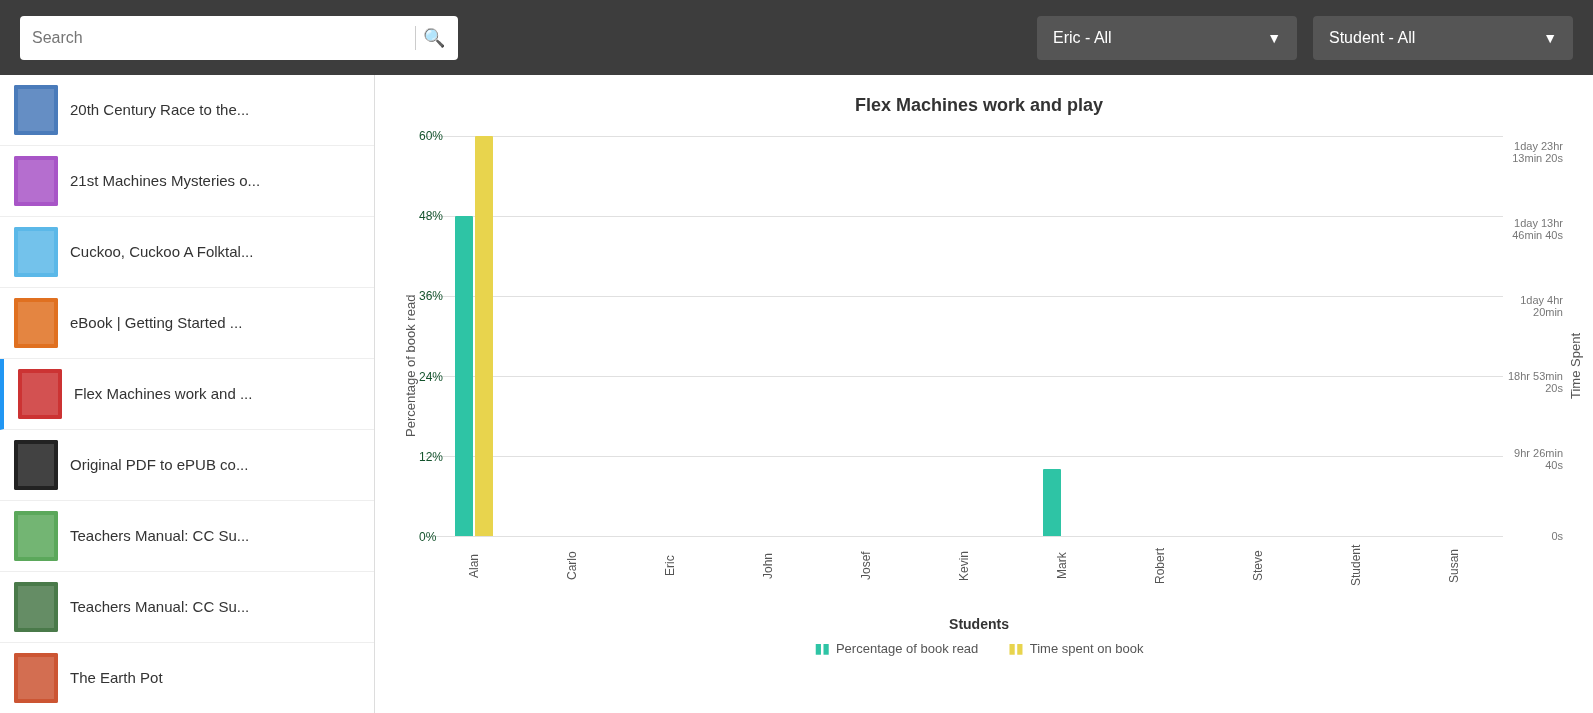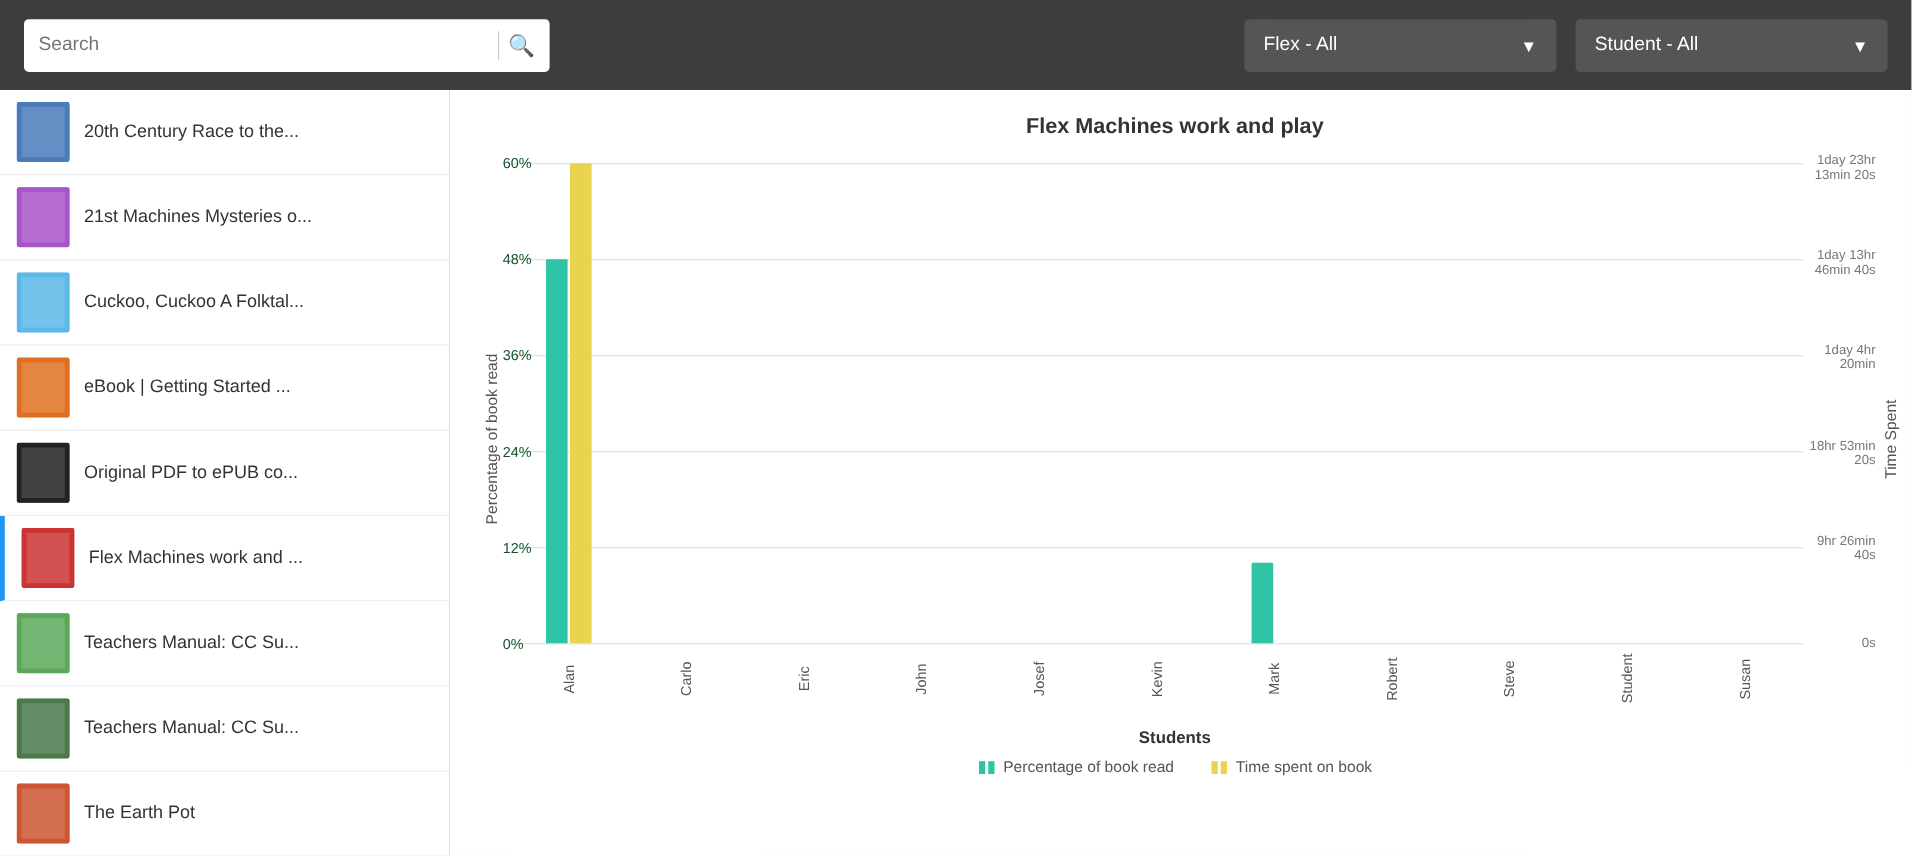--- a/index.html
+++ b/index.html
@@ -158,21 +158,21 @@
     .y-label {
       position: absolute;
       left: -42px;
       font-size: 12px;
       color: #14532d;
       transform: translateY(-50%);
       margin-left: 36px;
     }
     .right-axis {
       position: absolute;
-      top: 4px; bottom: 60px;
+      top: 16px; bottom: 60px;
       right: 0;
       width: 60px;
     }
     .r-label {
       position: absolute;
       right: 0;
       font-size: 11px;
       color: #777;
       transform: translateY(-50%);
       text-align: right;
@@ -226,21 +226,21 @@
       display: flex;
       align-items: center;
       justify-content: center;
       padding-top: 6px;
     }
     .x-axis-title {
       text-align: center;
       font-size: 14px;
       font-weight: bold;
       color: #333;
-      margin-top: 10px;
+      margin-top: 20px;
     }
     
     .legend {
       display: flex;
       justify-content: center;
       gap: 30px;
       margin-top: 8px;
       font-size: 13px;
       color: #555;
     }
@@ -257,21 +257,21 @@
 <body>
 
 <div class="header">
   <div class="search-box">
     <input type="text" placeholder="Search" style="">
     <div class="search-divider"></div>
     <button class="search-icon-btn">🔍</button>
   </div>
   <div class="spacer"></div>
   <button class="dropdown-btn">
-    <span>Flex - All</span>
+    <span>Eric - All</span>
     <span class="arrow">▼</span>
   </button>
   <button class="dropdown-btn">
     <span>Student - All</span>
     <span class="arrow">▼</span>
   </button>
 </div>
 
 <div class="main-layout">
 
@@ -306,37 +306,37 @@
       </div>
       <div class="sidebar-item">
         <div class="book-thumb" style="background: rgb(224, 112, 32);">
           <svg width="44" height="50" viewBox="0 0 44 50">
             <rect width="44" height="50" fill="#e07020"></rect>
             <rect x="4" y="4" width="36" height="42" fill="rgba(255,255,255,0.15)"></rect>
           </svg>
         </div>
         <span class="book-title">eBook | Getting Started ...</span>
       </div>
-      <div class="sidebar-item">
-        <div class="book-thumb" style="background: rgb(34, 34, 34);">
-          <svg width="44" height="50" viewBox="0 0 44 50">
-            <rect width="44" height="50" fill="#222"></rect>
-            <rect x="4" y="4" width="36" height="42" fill="rgba(255,255,255,0.15)"></rect>
-          </svg>
-        </div>
-        <span class="book-title">Original PDF to ePUB co...</span>
-      </div>
       <div class="sidebar-item active">
         <div class="book-thumb" style="background: rgb(204, 51, 51);">
           <svg width="44" height="50" viewBox="0 0 44 50">
             <rect width="44" height="50" fill="#cc3333"></rect>
             <rect x="4" y="4" width="36" height="42" fill="rgba(255,255,255,0.15)"></rect>
           </svg>
         </div>
         <span class="book-title">Flex Machines work and ...</span>
+      </div>
+      <div class="sidebar-item">
+        <div class="book-thumb" style="background: rgb(34, 34, 34);">
+          <svg width="44" height="50" viewBox="0 0 44 50">
+            <rect width="44" height="50" fill="#222"></rect>
+            <rect x="4" y="4" width="36" height="42" fill="rgba(255,255,255,0.15)"></rect>
+          </svg>
+        </div>
+        <span class="book-title">Original PDF to ePUB co...</span>
       </div>
       <div class="sidebar-item">
         <div class="book-thumb" style="background: rgb(91, 168, 91);">
           <svg width="44" height="50" viewBox="0 0 44 50">
             <rect width="44" height="50" fill="#5ba85b"></rect>
             <rect x="4" y="4" width="36" height="42" fill="rgba(255,255,255,0.15)"></rect>
           </svg>
         </div>
         <span class="book-title">Teachers Manual: CC Su...</span>
       </div>

